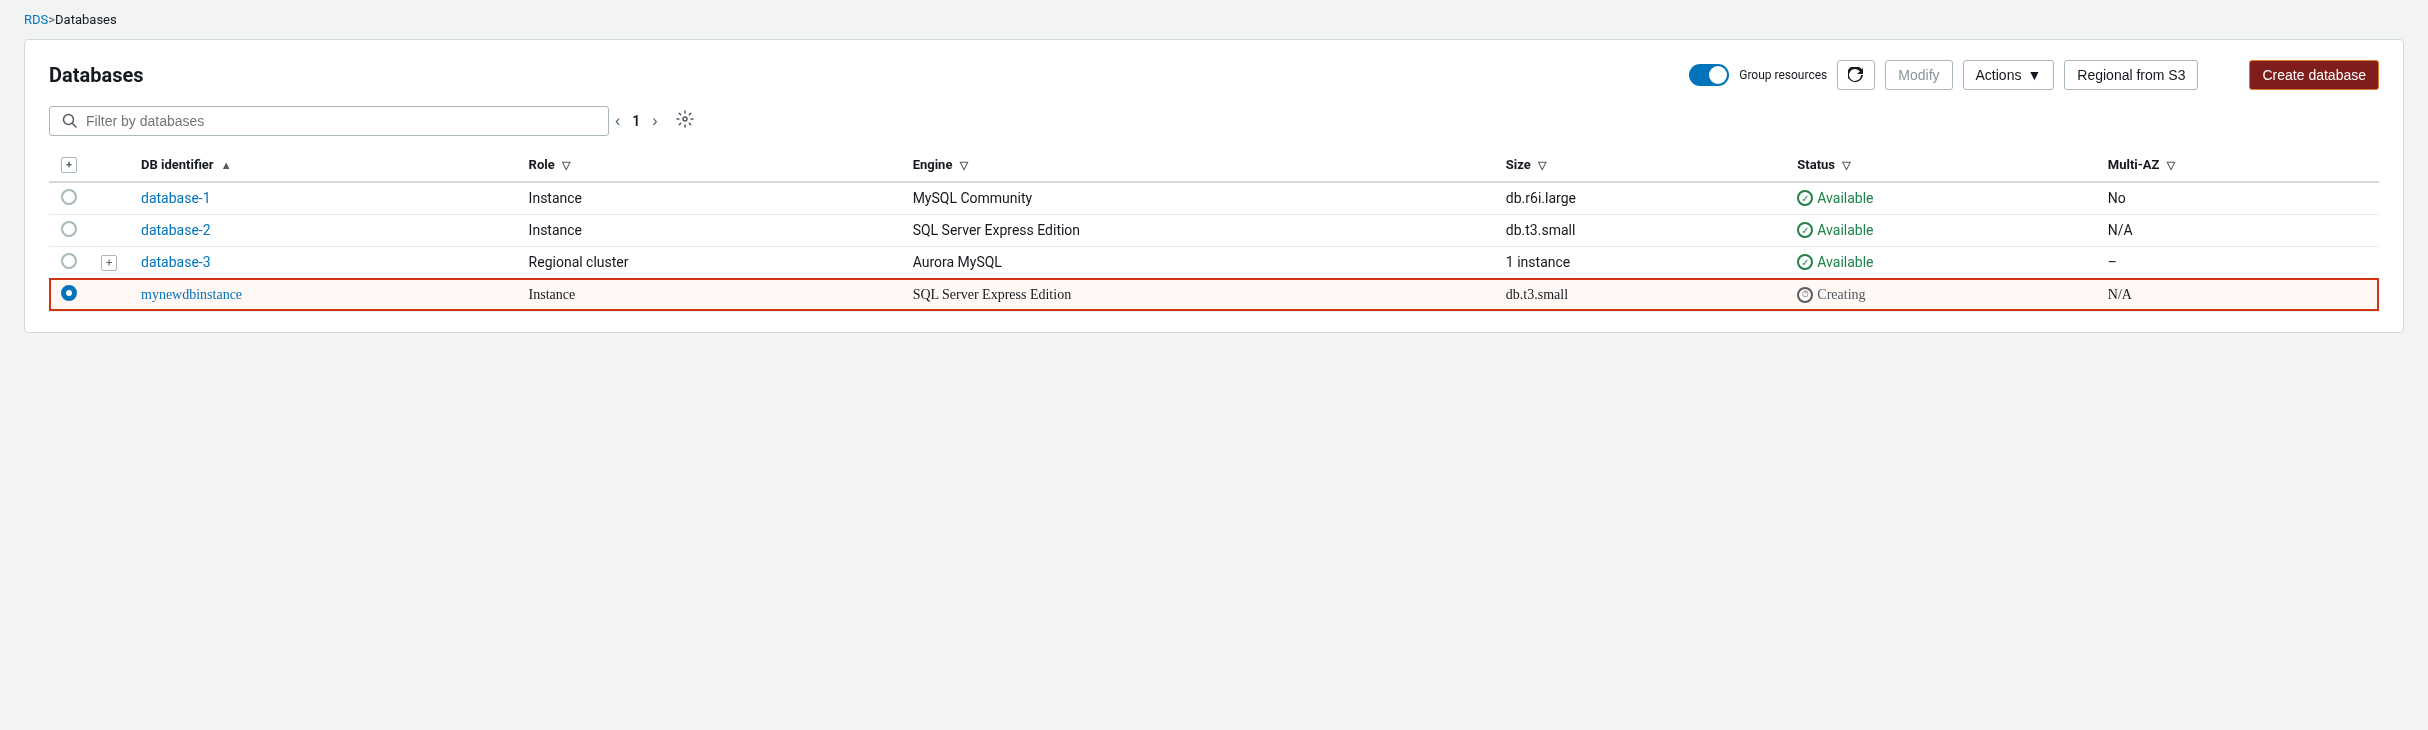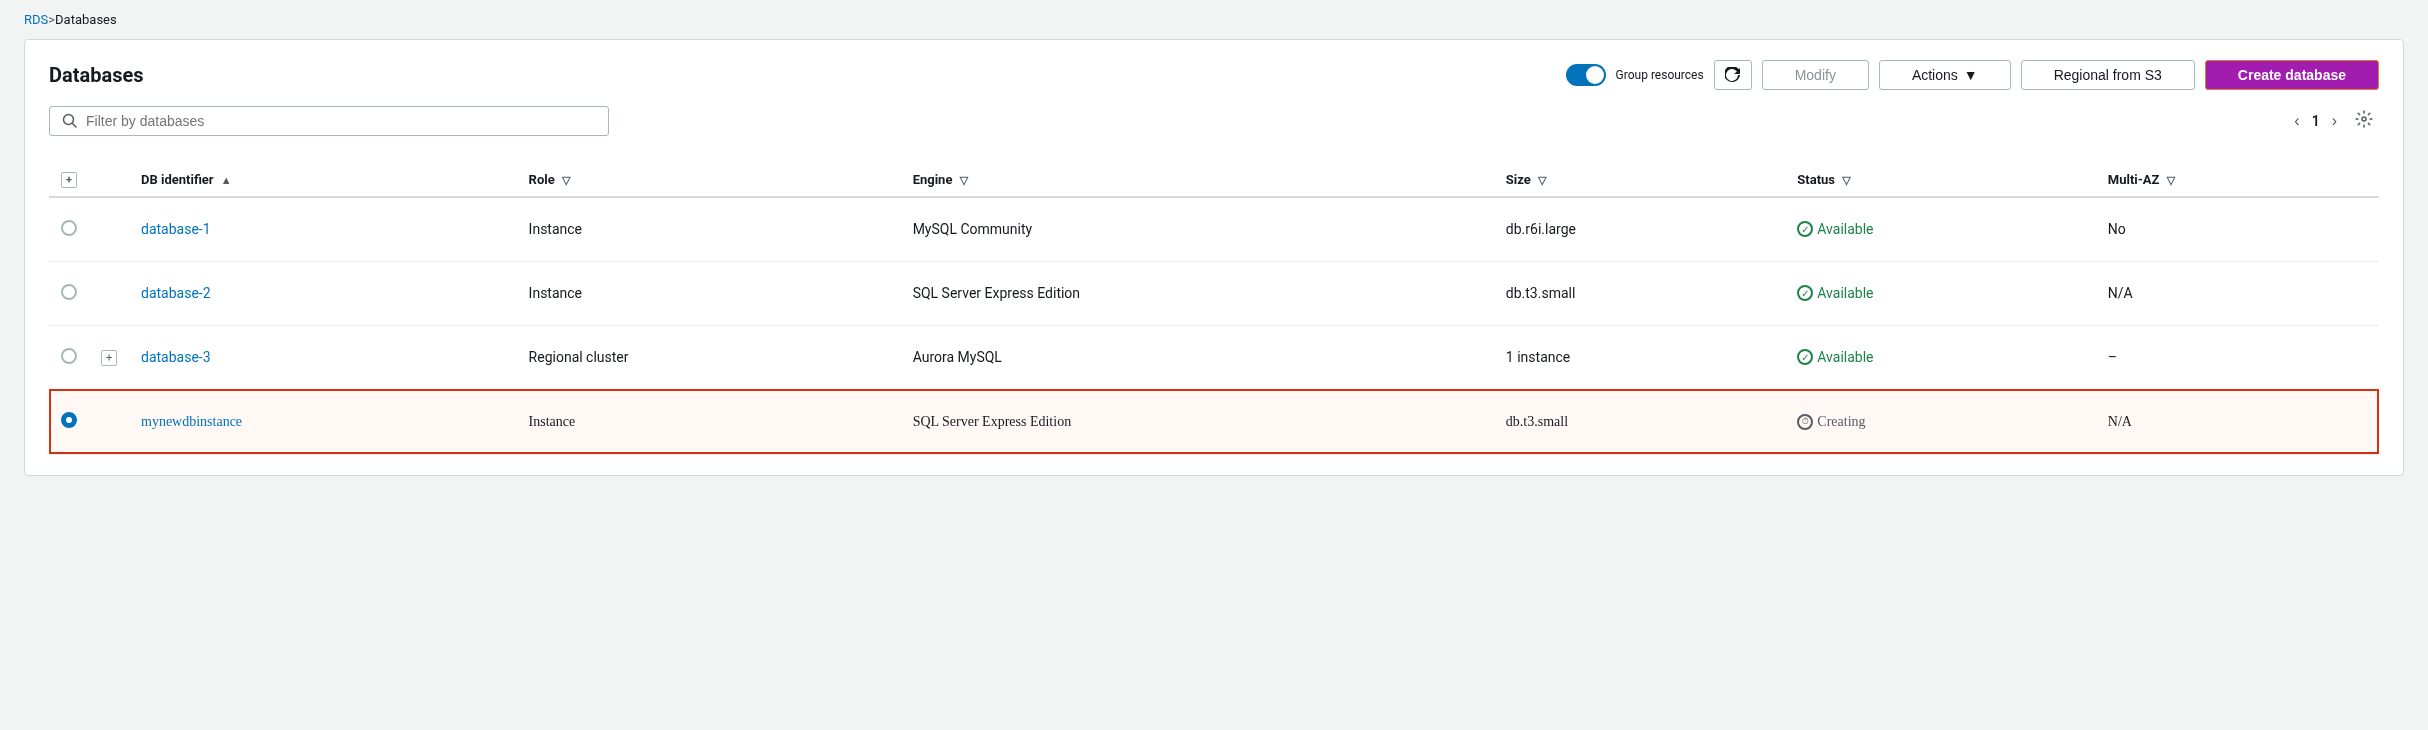--- a/index.html
+++ b/index.html
@@ -68,41 +68,42 @@
       position: absolute;
       width: 18px;
       height: 18px;
       background: #fff;
       border-radius: 50%;
       top: 2px;
       right: 2px;
       transition: 0.2s;
     }
     .btn {
-      padding: 6px 32px;
+      padding: 6px 12px;
       border-radius: 3px;
       cursor: pointer;
       font-size: 14px;
       font-weight: 400;
       display: flex;
       align-items: center;
       gap: 6px;
       border: 1px solid #aab7b8;
       background: #fff;
       color: #16191f;
       white-space: nowrap;
     }
     .btn-icon-only {
       padding: 6px 10px;
     }
     .btn-primary {
-      background: #a21caf;
+      background: #7f1d1d;
       color: #fff;
       border-color: #e07b2b;
-      font-weight: 700;
+      font-weight: 400;
+      margin-left: 41px;
     }
     .btn-disabled {
       color: #879596;
       cursor: not-allowed;
     }
     .search-bar {
       display: flex;
       align-items: center;
       border: 1px solid #aab7b8;
       border-radius: 3px;
@@ -118,22 +119,21 @@
       color: #545b64;
       width: 100%;
     }
     .search-icon-svg {
       color: #545b64;
       flex-shrink: 0;
     }
     .toolbar-row {
       display: flex;
       align-items: center;
-      justify-content: space-between;
-      margin-bottom: 27px;
+      margin-bottom: 12px;
     }
     .pagination-controls {
       display: flex;
       align-items: center;
       gap: 6px;
     }
     .pagination-num {
       font-size: 14px;
       font-weight: 600;
       color: #16191f;
@@ -170,21 +170,21 @@
     thead th .sort-icon {
       display: inline-block;
       margin-left: 4px;
       color: #545b64;
       font-size: 11px;
     }
     tbody tr {
       border-bottom: 1px solid #eaeded;
     }
     tbody td {
-      padding: 22px 12px;
+      padding: 6px 12px;
       font-size: 14px;
       color: #16191f;
       vertical-align: middle;
     }
     .db-link {
       color: #0073bb;
       cursor: pointer;
       text-decoration: none;
     }
     .status-available {

